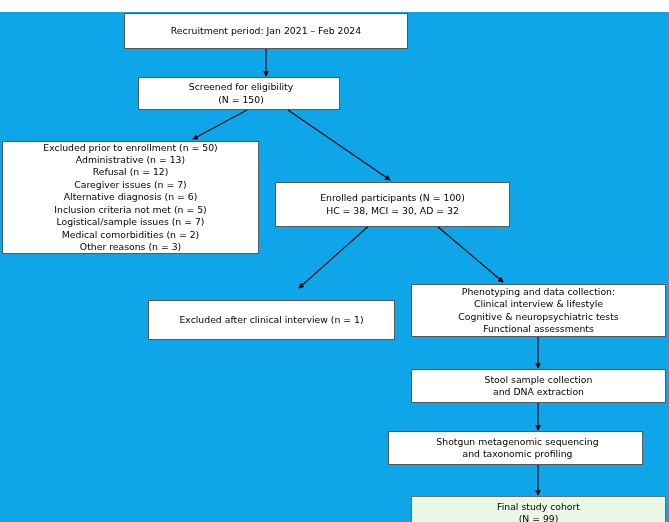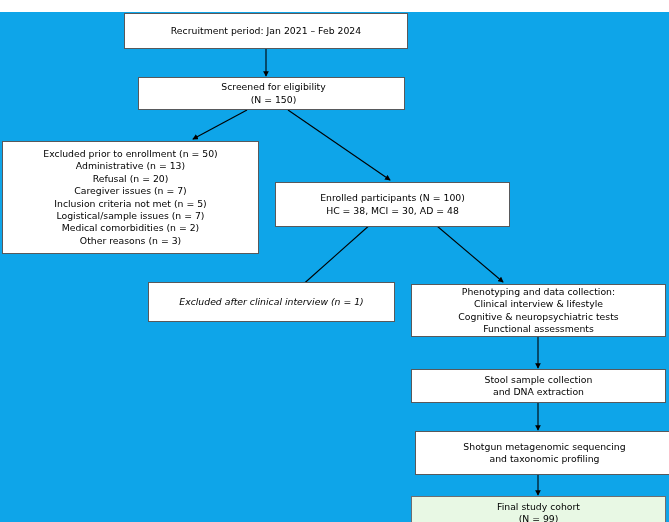--- a/index.html
+++ b/index.html
@@ -74,58 +74,59 @@
 
     <path d="M 538 391 L 538 418" stroke="#000000" stroke-width="1.1" fill="none" marker-end="url(#arrow)"></path>
 
     <path d="M 538 453 L 538 483" stroke="#000000" stroke-width="1.1" fill="none" marker-end="url(#arrow)"></path>
   </svg>
 
   <div class="node" style="left:124px; top:1px; width:284px; height:36px;">
     <span class="line">Recruitment period: Jan 2021 – Feb 2024</span>
   </div>
 
-  <div class="node" style="left:138px; top:65px; width:267px; height:33px;padding-left:8px;">
+  <div class="node" style="left:138px; top:65px; width:202px; height:33px;padding-left:8px;">
     <span class="line">Screened for eligibility</span>
     <span class="line">(N = 150)</span>
   </div>
 
   <div class="node" style="left:2px; top:129px; width:257px; height:113px;">
     <span class="line">Excluded prior to enrollment (n = 50)</span>
     <span class="line">Administrative (n = 13)</span>
-    <span class="line">Refusal (n = 20)</span>
+    <span class="line">Refusal (n = 12)</span>
     <span class="line">Caregiver issues (n = 7)</span>
+    <span class="line">Alternative diagnosis (n = 6)</span>
     <span class="line">Inclusion criteria not met (n = 5)</span>
     <span class="line">Logistical/sample issues (n = 7)</span>
     <span class="line">Medical comorbidities (n = 2)</span>
     <span class="line">Other reasons (n = 3)</span>
   </div>
 
   <div class="node" style="left:275px; top:170px; width:235px; height:45px;">
     <span class="line">Enrolled participants (N = 100)</span>
-    <span class="line">HC = 38, MCI = 30, AD = 48</span>
+    <span class="line">HC = 38, MCI = 30, AD = 32</span>
   </div>
 
-  <div class="node" style="left:148px; top:270px; width:247px; height:40px;font-style:italic;">
+  <div class="node" style="left:148px; top:288px; width:247px; height:40px;">
     <span class="line">Excluded after clinical interview (n = 1)</span>
   </div>
 
   <div class="node" style="left:411px; top:272px; width:255px; height:53px;">
     <span class="line">Phenotyping and data collection:</span>
     <span class="line">Clinical interview &amp; lifestyle</span>
     <span class="line">Cognitive &amp; neuropsychiatric tests</span>
     <span class="line">Functional assessments</span>
   </div>
 
   <div class="node" style="left:411px; top:357px; width:255px; height:34px;">
     <span class="line">Stool sample collection</span>
     <span class="line">and DNA extraction</span>
   </div>
 
-  <div class="node" style="left:415px; top:419px; width:255px; height:44px;padding-left:8px;">
+  <div class="node" style="left:388px; top:419px; width:255px; height:34px;padding-left:8px;">
     <span class="line">Shotgun metagenomic sequencing</span>
     <span class="line">and taxonomic profiling</span>
   </div>
 
   <div class="node green" style="left:411px; top:484px; width:255px; height:34px;">
     <span class="line">Final study cohort</span>
     <span class="line">(N = 99)</span>
   </div>
 
 </div>

